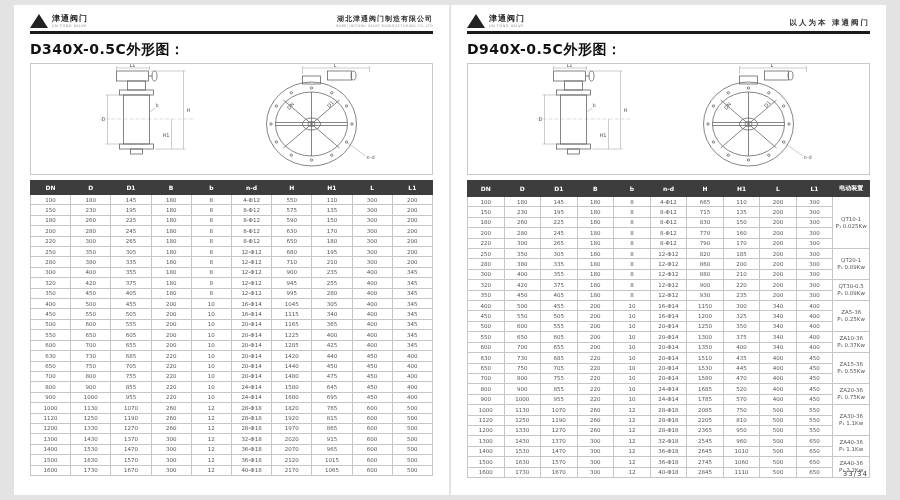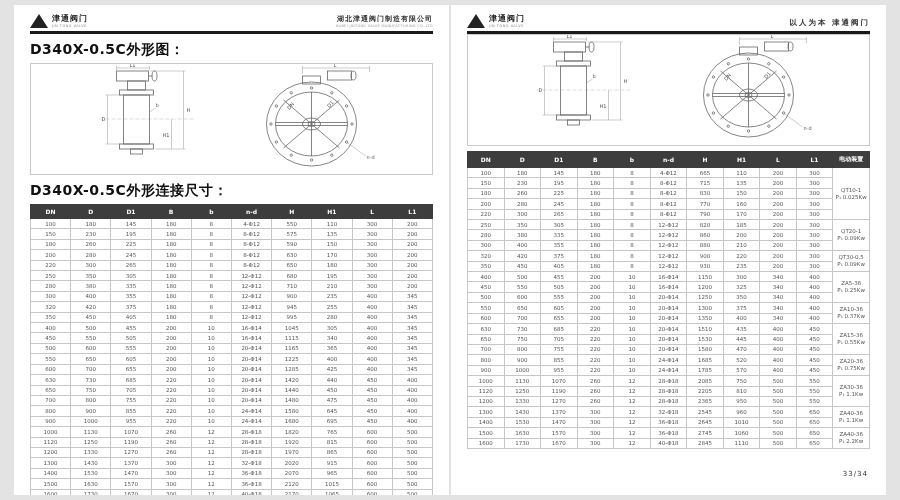--- a/index.html
+++ b/index.html
@@ -140,21 +140,20 @@
           <ellipse class="part" cx="280" cy="60" rx="3.5" ry="2.5"></ellipse>
 
           <text x="258" y="46" font-size="5" transform="rotate(-50 258 46)">DN</text>
           <text x="298" y="44" font-size="5" transform="rotate(-50 298 44)">D1</text>
           <line class="dim" x1="315.1" y1="78" x2="334" y2="92"></line>
           <text x="335" y="95" font-size="5">n-d</text>
         </g>
       </svg>
     </div>
 
-    <div class="sec-title">D340X-0.5C外形连接尺寸：</div>
 
     <table class="dim-table">
       <thead>
           <tr>
             <th>DN</th>
             <th>D</th>
             <th>D1</th>
             <th>B</th>
             <th>b</th>
             <th>n-d</th>
@@ -500,20 +499,21 @@
         <span class="brand-txt">
           <div class="cn">津通阀门</div>
           <div class="en">JIN TONG VALVE</div>
         </span>
       </div>
       <div class="hdr-right slogan">
         <div class="l1">以人为本  津通阀门</div>
       </div>
     </div>
 
+    <div class="sec-title">D940X-0.5C外形图：</div>
 
     <div class="diagram-box">
       <svg viewBox="0 0 400 110" width="100%" height="110">
         <g>
           <line class="cl" x1="68" y1="55" x2="162" y2="55"></line>
           <rect class="part" x="85" y="7" width="32" height="10"></rect>
           <line class="part" x1="117" y1="12" x2="121" y2="12"></line>
           <ellipse class="part" cx="123" cy="12" rx="2.5" ry="5"></ellipse>
           <rect class="part" x="96" y="17" width="18" height="9"></rect>
           <rect class="part" x="88" y="26" width="34" height="5"></rect>

